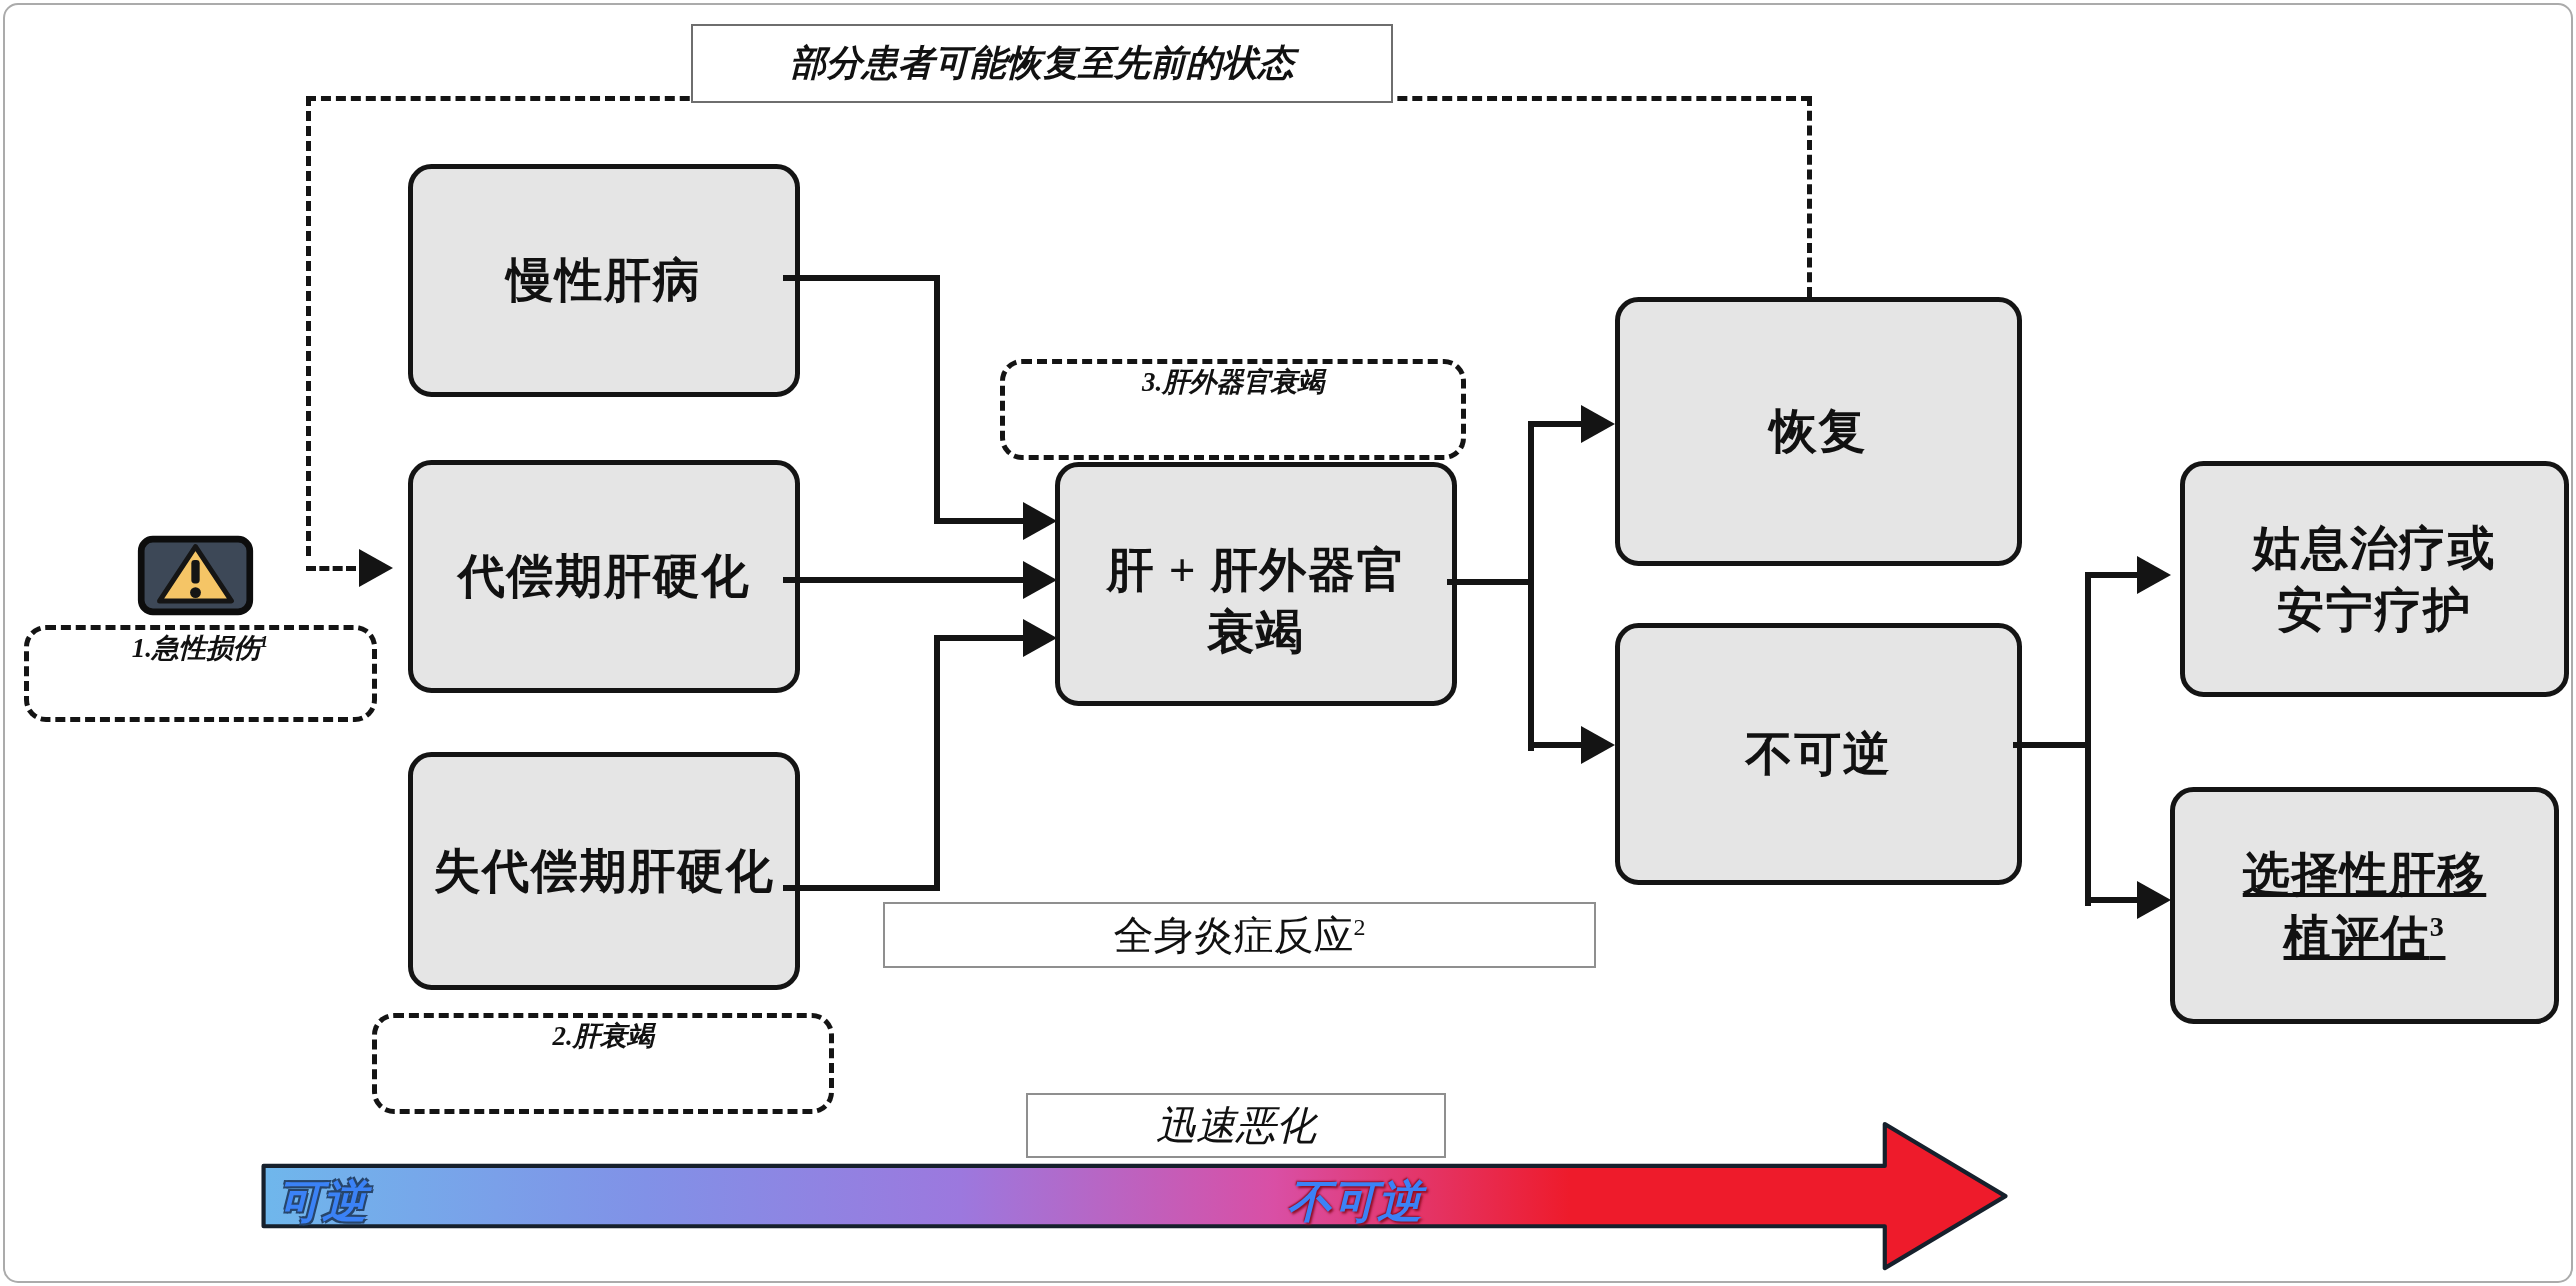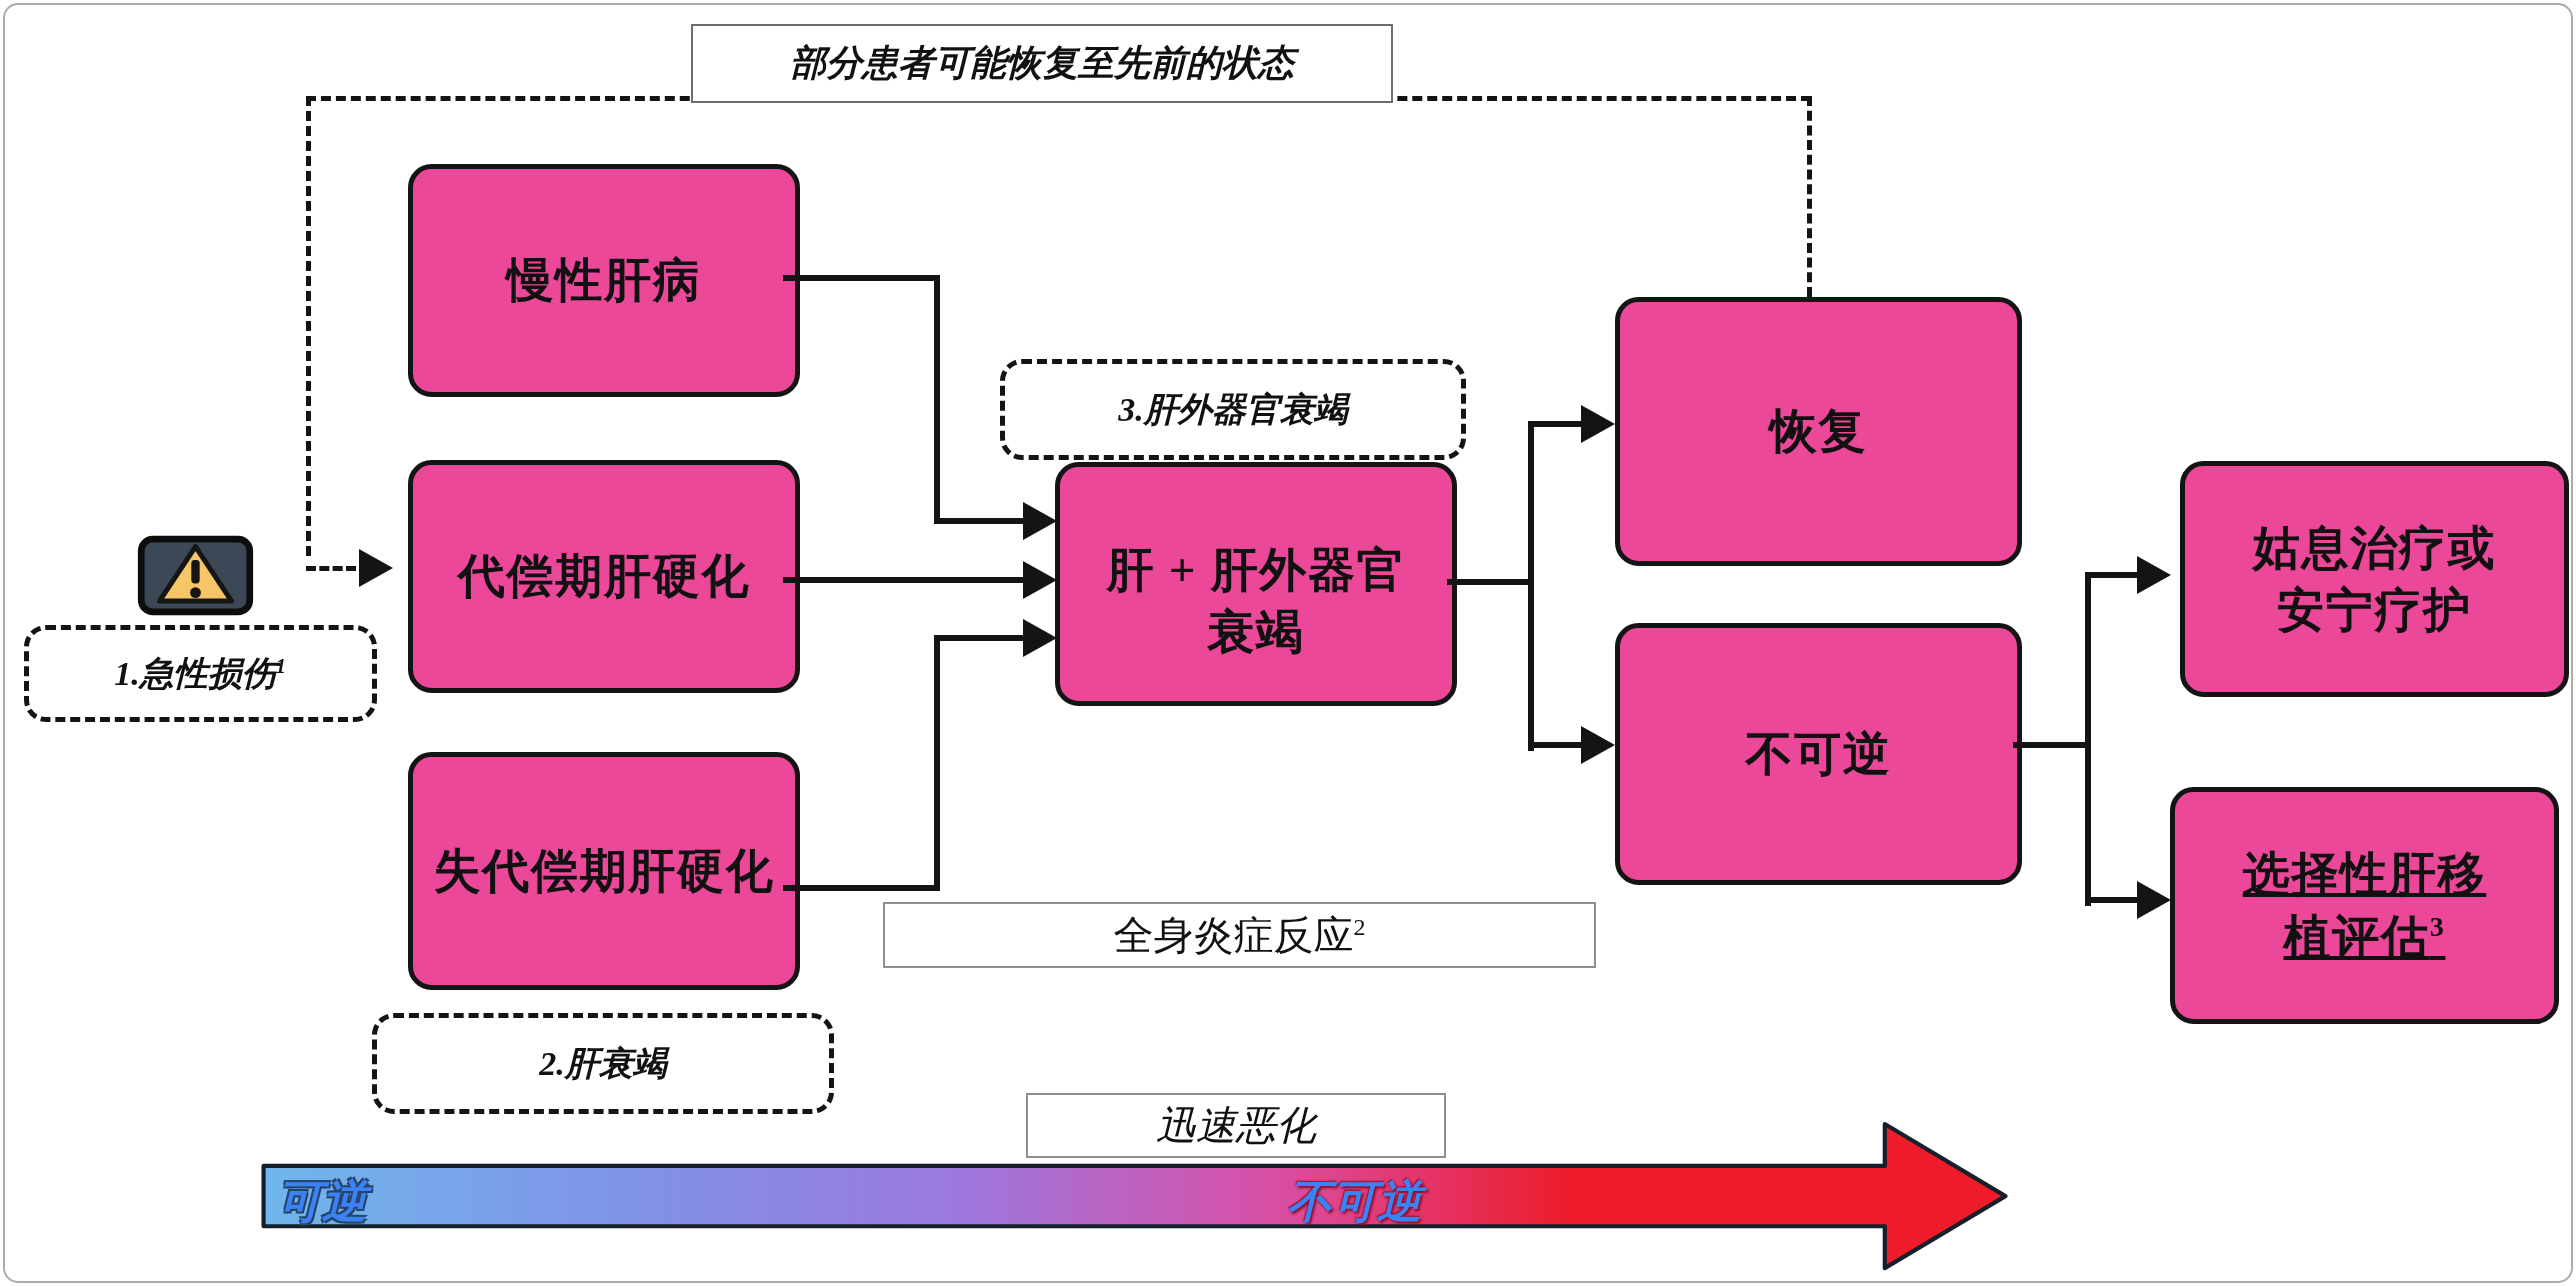--- a/index.html
+++ b/index.html
@@ -3,29 +3,29 @@
 <meta charset="utf-8">
 <style>
   html,body{margin:0;padding:0;background:#ffffff;}
   #canvas{
     position:relative;width:2576px;height:1286px;background:#ffffff;overflow:hidden;
     font-family:"Liberation Serif","DejaVu Serif",serif;color:#111;
   }
   .frame{position:absolute;left:3.4px;top:3.4px;right:3.4px;bottom:3.4px;border:2.5px solid #ababab;border-radius:15px;}
   
   .fbox{
-    position:absolute;background:#ec4899;border:5.9px solid #141414;border-radius:23.5px;
+    position:absolute;background:#e5e5e5;border:5.9px solid #141414;border-radius:23.5px;
     display:flex;align-items:center;justify-content:center;text-align:center;
     font-weight:bold;font-size:47px;line-height:1.32;letter-spacing:1.7px;
   }
   
   .dbox{
     position:absolute;border:5px dashed #141414;border-radius:22px;background:transparent;
-    display:flex;align-items:center;justify-content:center;text-align:center;
-    font-style:italic;font-weight:bold;font-size:34px;
+    display:flex;justify-content:center;text-align:center;
+    font-style:italic;font-weight:bold;font-size:27px;
   }
   
   .banner{
     position:absolute;background:#fff;border:2.5px solid #8f8f8f;
     display:flex;align-items:center;justify-content:center;text-align:center;font-size:40px;
   }
   .h-line{position:absolute;height:5.9px;background:#141414;}
   .v-line{position:absolute;width:5.9px;background:#141414;}
   .h-dash{position:absolute;border-top:5px dashed #141414;height:0;}
   .v-dash{position:absolute;border-left:5px dashed #141414;width:0;}

